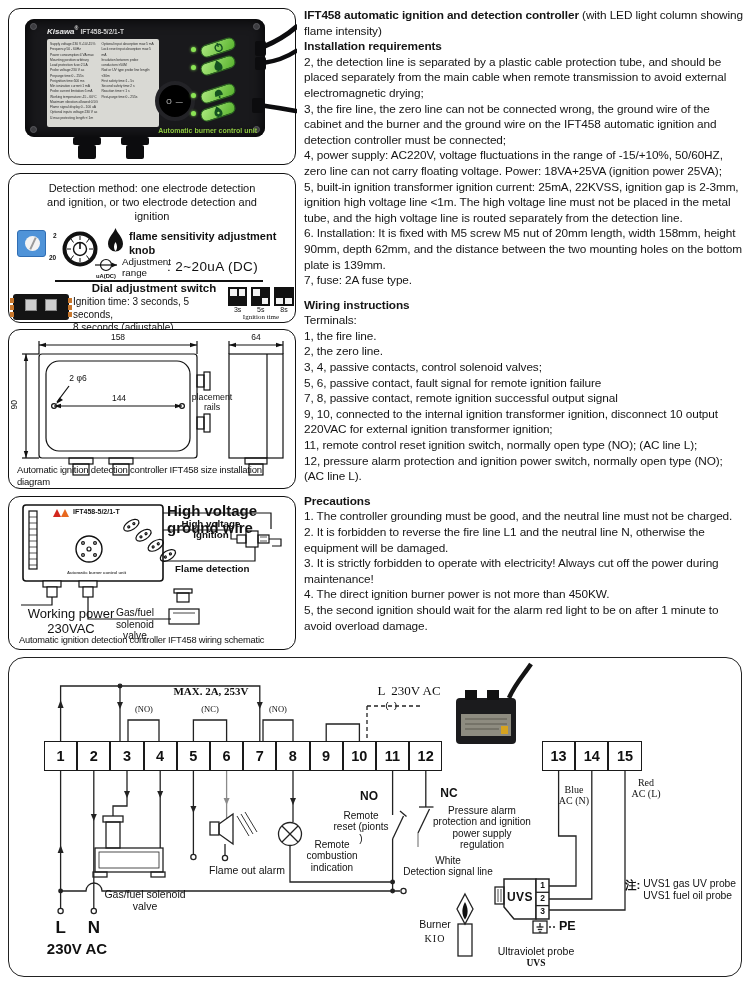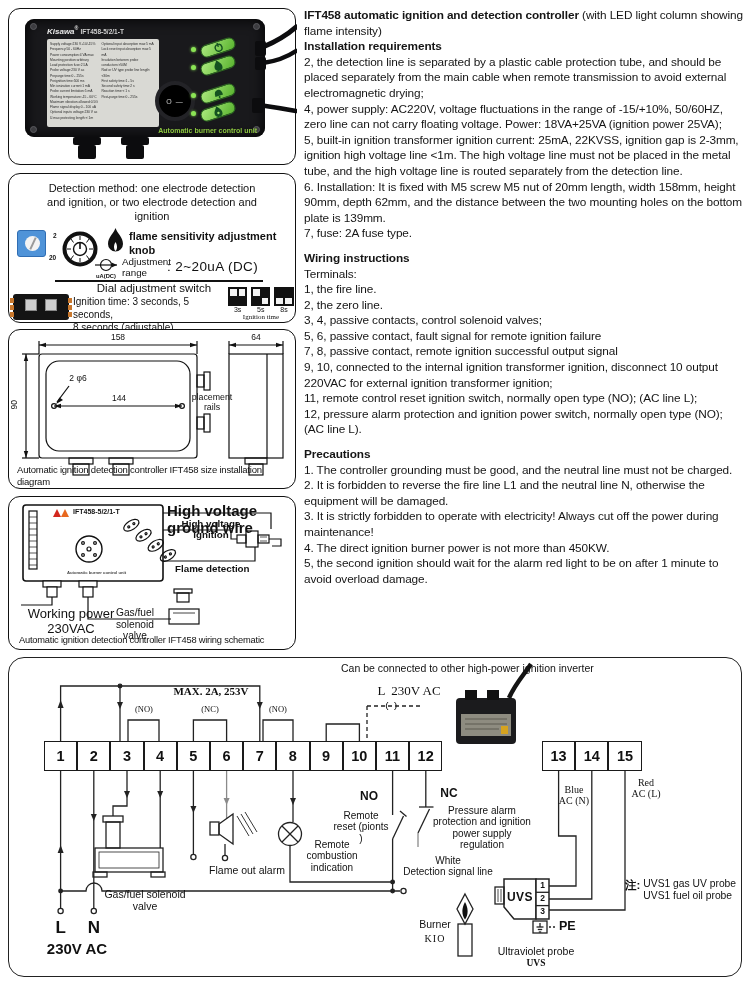--- a/index.html
+++ b/index.html
@@ -159,21 +159,21 @@
     <circle cx="11" cy="7" r="5.5" fill="none" stroke="#111" stroke-width="1.2"></circle>
     <line x1="0" y1="7" x2="22" y2="7" stroke="#111" stroke-width="1.2"></line>
     <polygon points="22,7 16.5,4.5 16.5,9.5" fill="#111"></polygon>
   </svg>
   <div class="dls" style="left:82px;top:99px;width:30px;font-size:5.8px;font-weight:bold">uA(DC)</div>
   <div class="abs pre" style="left:113px;top:82px;font-size:9.8px;line-height:1.15">Adjustment
 range</div>
   <div class="abs" style="left:158px;top:85px;font-size:13.5px;letter-spacing:.4px">: 2~20uA (DC)</div>
 
   <div class="abs" style="left:46px;top:106px;width:208px;height:1.5px;background:#111"></div>
-  <div class="dl" style="left:40px;top:108px;width:210px;font-size:11.5px;font-weight:normal">Dial adjustment switch</div>
+  <div class="dl" style="left:40px;top:108px;width:210px;font-size:11.5px;font-weight:bold">Dial adjustment switch</div>
 
   <div class="abs" style="left:4px;top:120px;width:56px;height:26px;background:#141414;border-radius:3px">
     <div class="abs" style="left:12px;top:5px;width:12px;height:12px;background:#cfcfcf;border:1px solid #888"></div>
     <div class="abs" style="left:32px;top:5px;width:12px;height:12px;background:#cfcfcf;border:1px solid #888"></div>
     <div class="abs" style="left:-3px;top:4px;width:4px;height:5px;background:#c8782e"></div>
     <div class="abs" style="left:-3px;top:11px;width:4px;height:5px;background:#c8782e"></div>
     <div class="abs" style="left:-3px;top:18px;width:4px;height:5px;background:#c8782e"></div>
     <div class="abs" style="right:-3px;top:4px;width:4px;height:5px;background:#c8782e"></div>
     <div class="abs" style="right:-3px;top:11px;width:4px;height:5px;background:#c8782e"></div>
     <div class="abs" style="right:-3px;top:18px;width:4px;height:5px;background:#c8782e"></div>
@@ -346,20 +346,21 @@
 230VAC</div>
   <div class="dls pre" style="left:88px;top:110px;width:76px;font-size:10.2px">Gas/fuel solenoid
 valve</div>
   <div class="abs" style="left:10px;top:138px;width:278px;font-size:9.3px;letter-spacing:-.2px">Automatic ignition detection controller IFT458 wiring schematic</div>
 </div>
 
 <div class="article">
   <p><b>IFT458 automatic ignition and detection controller</b><span> (with LED light column showing flame intensity)</span></p>
   <p class="h">Installation requirements</p>
   <p>2, the detection line is separated by a plastic cable protection tube, and should be placed separately from the main cable when remote transmission to avoid external electromagnetic drying;</p>
+  <p>3, the fire line, the zero line can not be connected wrong, the ground wire of the cabinet and the burner and the ground wire on the IFT458 automatic ignition and detection controller must be connected;</p>
   <p>4, power supply: AC220V, voltage fluctuations in the range of -15/+10%, 50/60HZ, zero line can not carry floating voltage. Power: 18VA+25VA (ignition power 25VA);</p>
   <p>5, built-in ignition transformer ignition current: 25mA, 22KVSS, ignition gap is 2-3mm, ignition high voltage line &lt;1m. The high voltage line must not be placed in the metal tube, and the high voltage line is routed separately from the detection line.</p>
   <p>6. Installation: It is fixed with M5 screw M5 nut of 20mm length, width 158mm, height 90mm, depth 62mm, and the distance between the two mounting holes on the bottom plate is 139mm.</p>
   <p>7, fuse: 2A fuse type.</p>
   <p class="h gap">Wiring instructions</p>
   <p>Terminals:</p>
   <p>1, the fire line.</p>
   <p>2, the zero line.</p>
   <p>3, 4, passive contacts, control solenoid valves;</p>
   <p>5, 6, passive contact, fault signal for remote ignition failure</p>
@@ -499,21 +500,20 @@
     <div class="tcell">10</div>
     <div class="tcell">11</div>
     <div class="tcell">12</div>
   </div>
   <div class="tstrip" style="left:533px;top:83px">
     <div class="tcell">13</div>
     <div class="tcell">14</div>
     <div class="tcell">15</div>
   </div>
 
-  <div class="dl" style="left:332px;top:4px;width:290px;text-align:left">Can be connected to other high-power ignition inverter</div>
   <div class="dl serif" style="left:360px;top:25px;width:80px;font-size:13px;font-weight:normal;white-space:pre">L  230V AC</div>
   <div class="dl serif" style="left:119px;top:47px;width:32px;font-size:8.5px">(NO)</div>
   <div class="dl serif" style="left:157px;top:27px;width:90px;font-size:11px;font-weight:bold">MAX. 2A, 253V</div>
   <div class="dl serif" style="left:185px;top:47px;width:32px;font-size:8.5px">(NC)</div>
   <div class="dl serif" style="left:253px;top:47px;width:32px;font-size:8.5px">(NO)</div>
   <div class="dl" style="left:84px;top:230px;width:104px">Gas/fuel solenoid valve</div>
   <div class="dl" style="left:190px;top:206px;width:96px">Flame out alarm</div>
   <div class="dls" style="left:292px;top:181px;width:62px">Remote combustion indication</div>
   <div class="dl" style="left:344px;top:132px;width:32px;font-weight:bold;font-size:12px">NO</div>
   <div class="dls" style="left:323px;top:152px;width:58px">Remote reset (pionts )</div>

